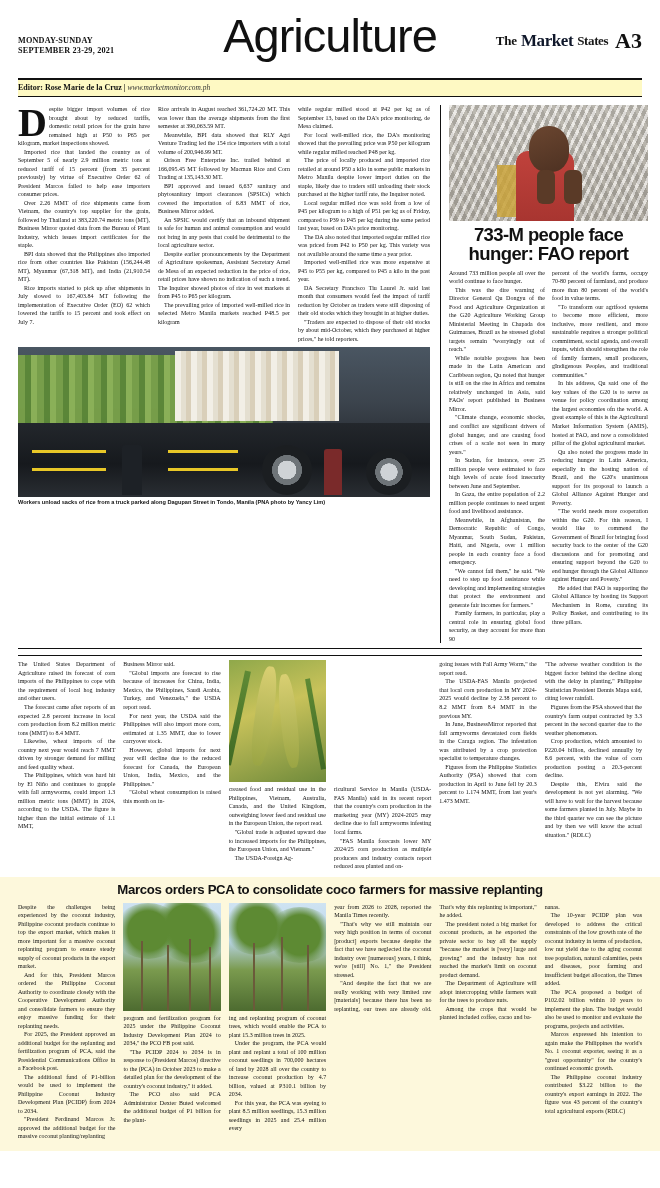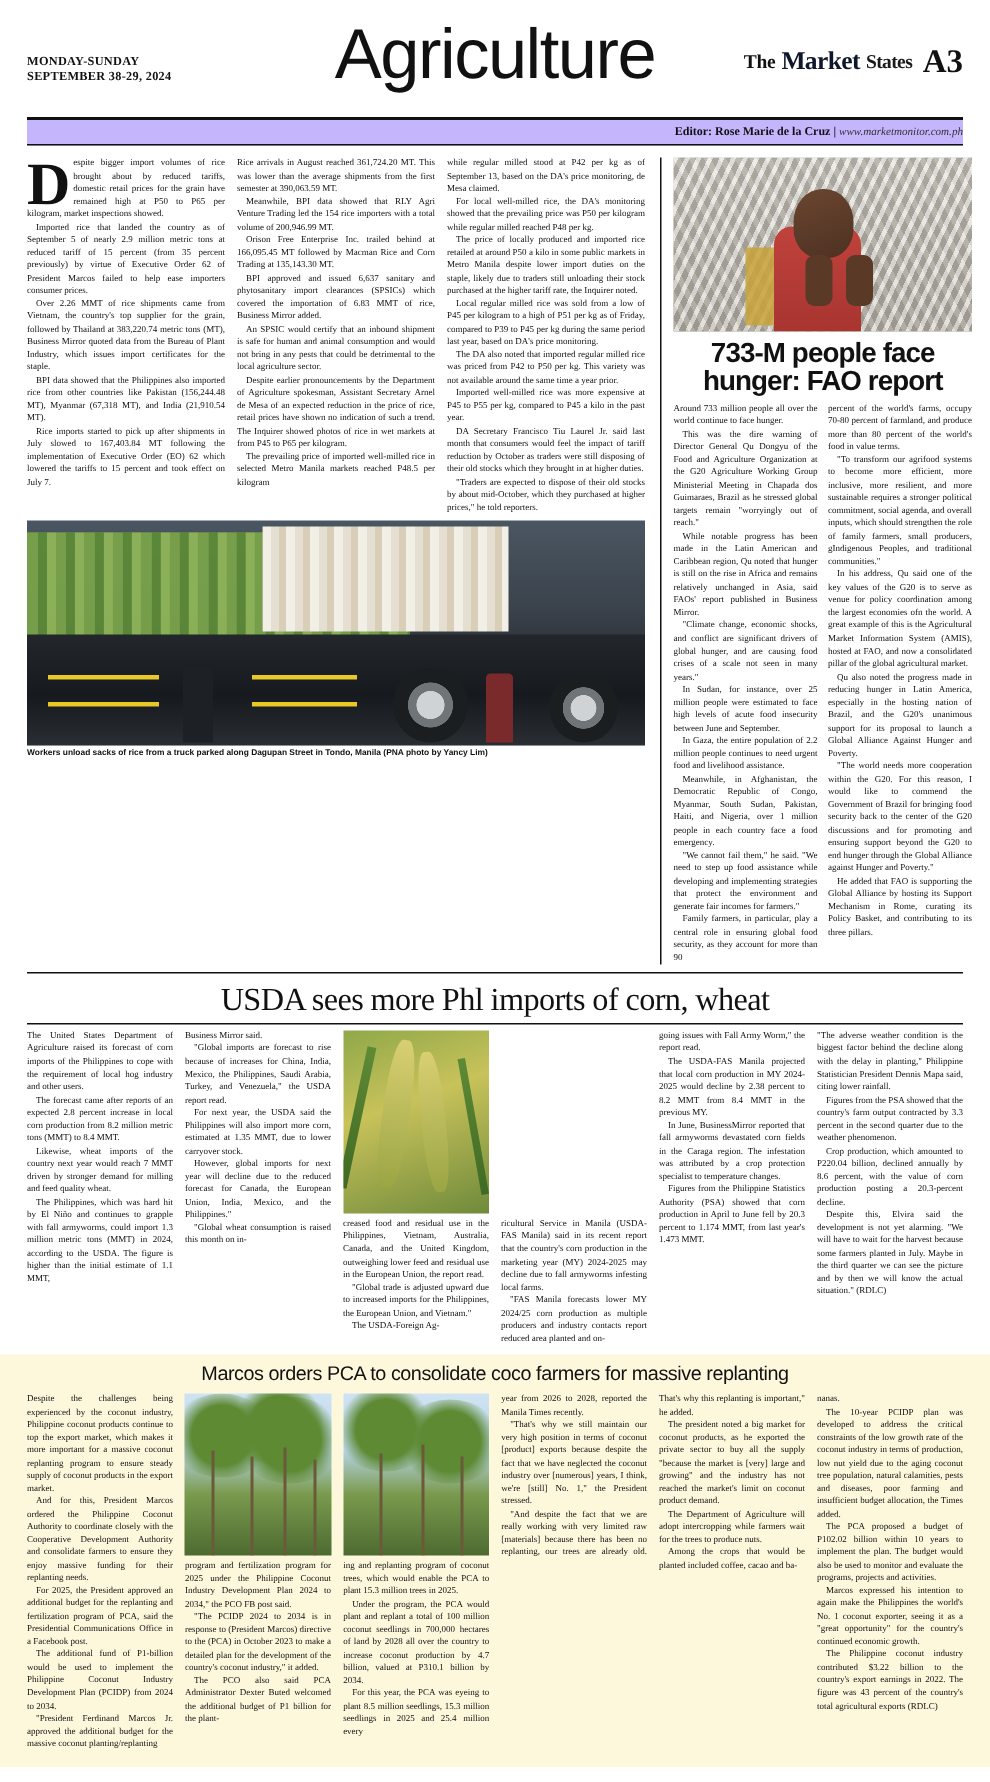--- a/index.html
+++ b/index.html
@@ -28,22 +28,22 @@
     font-size: 47px; line-height: 1; font-weight:400;
     letter-spacing:-1px;
   }
   .brandbox { position:absolute; right:0; top: 12px; display:flex; align-items:center; gap:4px; }
   .brand-the { font-size:13px; font-weight:700; letter-spacing:-.2px; vertical-align:top; }
   .brand-market { font-size:17px; font-weight:700; color:#0f172a; letter-spacing:-.4px;}
   .brand-monitor { font-size:13px; font-weight:700; color:#1a1a1a; letter-spacing:-.4px;}
   .brand-page { font-size:22px; font-weight:700; color:#111; line-height:1; margin-left:3px;}
   .rule-heavy { border-top: 2.4px solid #111; margin-top: 2px; }
   .editorbar {
-    background:#c4b5fd; border-bottom:1px solid #111;
-    text-align:right; padding:3px 0 4px;
+    background:#fef9c3; border-bottom:1px solid #111;
+    text-align:left; padding:3px 0 4px;
     font-size: 8px; font-weight:700;
   }
   .editorbar .url { font-weight:400; font-style:italic; font-size:7.4px; color:#333; }
 
   
   .body-col { font-size:6.0px; line-height:1.42; text-align:justify; hyphens:auto; }
   .body-col p { margin:0 0 0 0; text-indent: 6px; }
   .body-col p.first { text-indent: 0; }
 
   
@@ -130,40 +130,40 @@
   .usda-col { width:100px; }
   .corn-photo { width:100%; height:122px; position:relative; overflow:hidden;
     background: linear-gradient(160deg,#8fa84a 0%, #c8c25a 40%, #6f8a3b 100%); }
   .corn-photo .stalk { position:absolute; background: linear-gradient(180deg,#d9cf72,#9aa544); border-radius:40%; }
   .corn-photo .blade { position:absolute; background: linear-gradient(180deg,#5f8a35,#3f6a24); }
 
   
   .coco-section { background:#fdf8dc; margin: 6px -18px 0; padding: 0 18px 10px; }
   .coco-banner {
     font-family:"Liberation Sans", sans-serif;
-    font-size: 13.2px; font-weight:400; text-align:center;
+    font-size: 13.2px; font-weight:700; text-align:center;
     letter-spacing:-.3px; padding: 5px 0 6px;
   }
   .coco-body { display:flex; gap:8px; }
   .coco-col { width:100px; }
   .coco-photo { width:100%; height:108px; position:relative; overflow:hidden;
     background: linear-gradient(180deg,#cfe3f2 0%, #b9d6ea 34%, #7a9a4e 62%, #4d6b30 100%); }
   .coco-photo .trunk { position:absolute; bottom:0; width:2px; background:#6b5a3a; }
   .coco-photo .canopy { position:absolute; border-radius:50%;
     background: radial-gradient(circle, #5d8a33 0 45%, rgba(93,138,51,0) 70%); }
 </style>
 </head>
 <body>
 
 <div class="page">
 
   <div class="masthead">
     <div class="dateline">
       <div>MONDAY-SUNDAY</div>
-      <div>SEPTEMBER 38-29, 2024</div>
+      <div>SEPTEMBER 23-29, 2021</div>
     </div>
     <div class="masthead-title">Agriculture</div>
     <div class="brandbox">
       <span class="brand-the">The</span>
         <span class="brand-market">Market</span>
         <span class="brand-monitor">States</span>
       <span class="brand-page">A3</span>
     </div>
   </div>
   <div class="rule-heavy"></div>
@@ -251,21 +251,20 @@
           <p>Qu also noted the progress made in reducing hunger in Latin America, especially in the hosting nation of Brazil, and the G20's unanimous support for its proposal to launch a Global Alliance Against Hunger and Poverty.</p>
           <p>"The world needs more cooperation within the G20. For this reason, I would like to commend the Government of Brazil for bringing food security back to the center of the G20 discussions and for promoting and ensuring support beyond the G20 to end hunger through the Global Alliance against Hunger and Poverty."</p>
           <p>He added that FAO is supporting the Global Alliance by hosting its Support Mechanism in Rome, curating its Policy Basket, and contributing to its three pillars.</p>
         </div>
       </div>
     </div>
   </div>
 
   <div class="rule-med" style="margin-top:5px;"></div>
   <div class="usda-wrap">
-    <div class="usda-head">USDA sees more Phl imports of corn, wheat</div>
     <div class="rule-thin" style="margin-bottom:4px;"></div>
     <div class="usda-body">
       <div class="body-col usda-col">
         <p class="first">The United States Department of Agriculture raised its forecast of corn imports of the Philippines to cope with the requirement of local hog industry and other users.</p>
         <p>The forecast came after reports of an expected 2.8 percent increase in local corn production from 8.2 million metric tons (MMT) to 8.4 MMT.</p>
         <p>Likewise, wheat imports of the country next year would reach 7 MMT driven by stronger demand for milling and feed quality wheat.</p>
         <p>The Philippines, which was hard hit by El Niño and continues to grapple with fall armyworms, could import 1.3 million metric tons (MMT) in 2024, according to the USDA. The figure is higher than the initial estimate of 1.1 MMT,</p>
       </div>
       <div class="body-col usda-col">
         <p class="first">Business Mirror said.</p>

